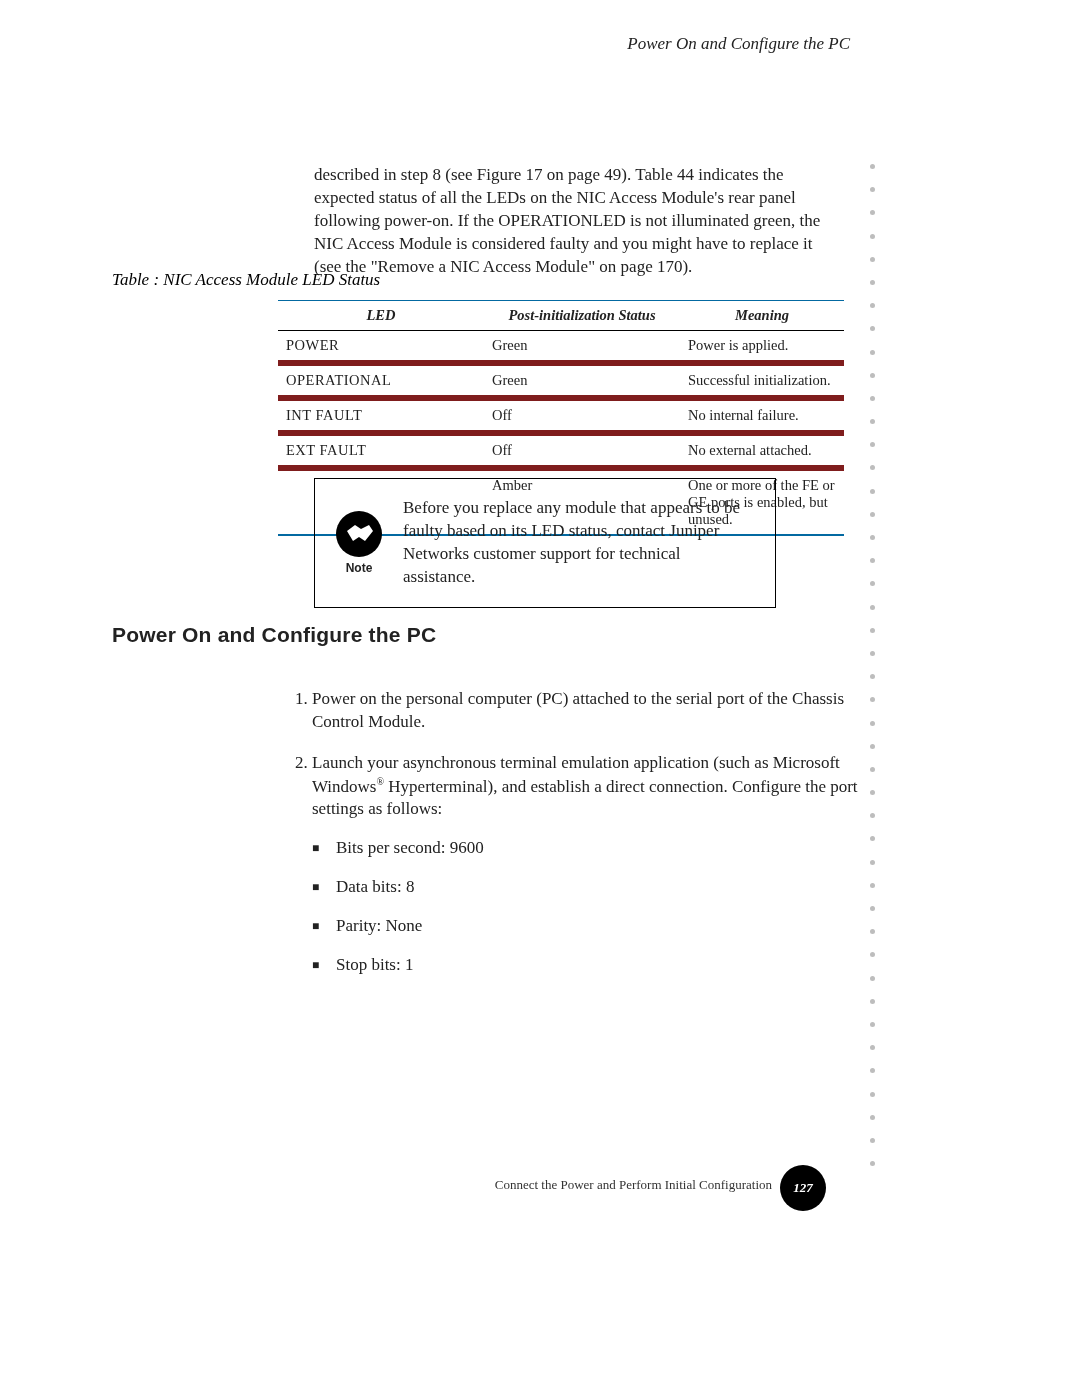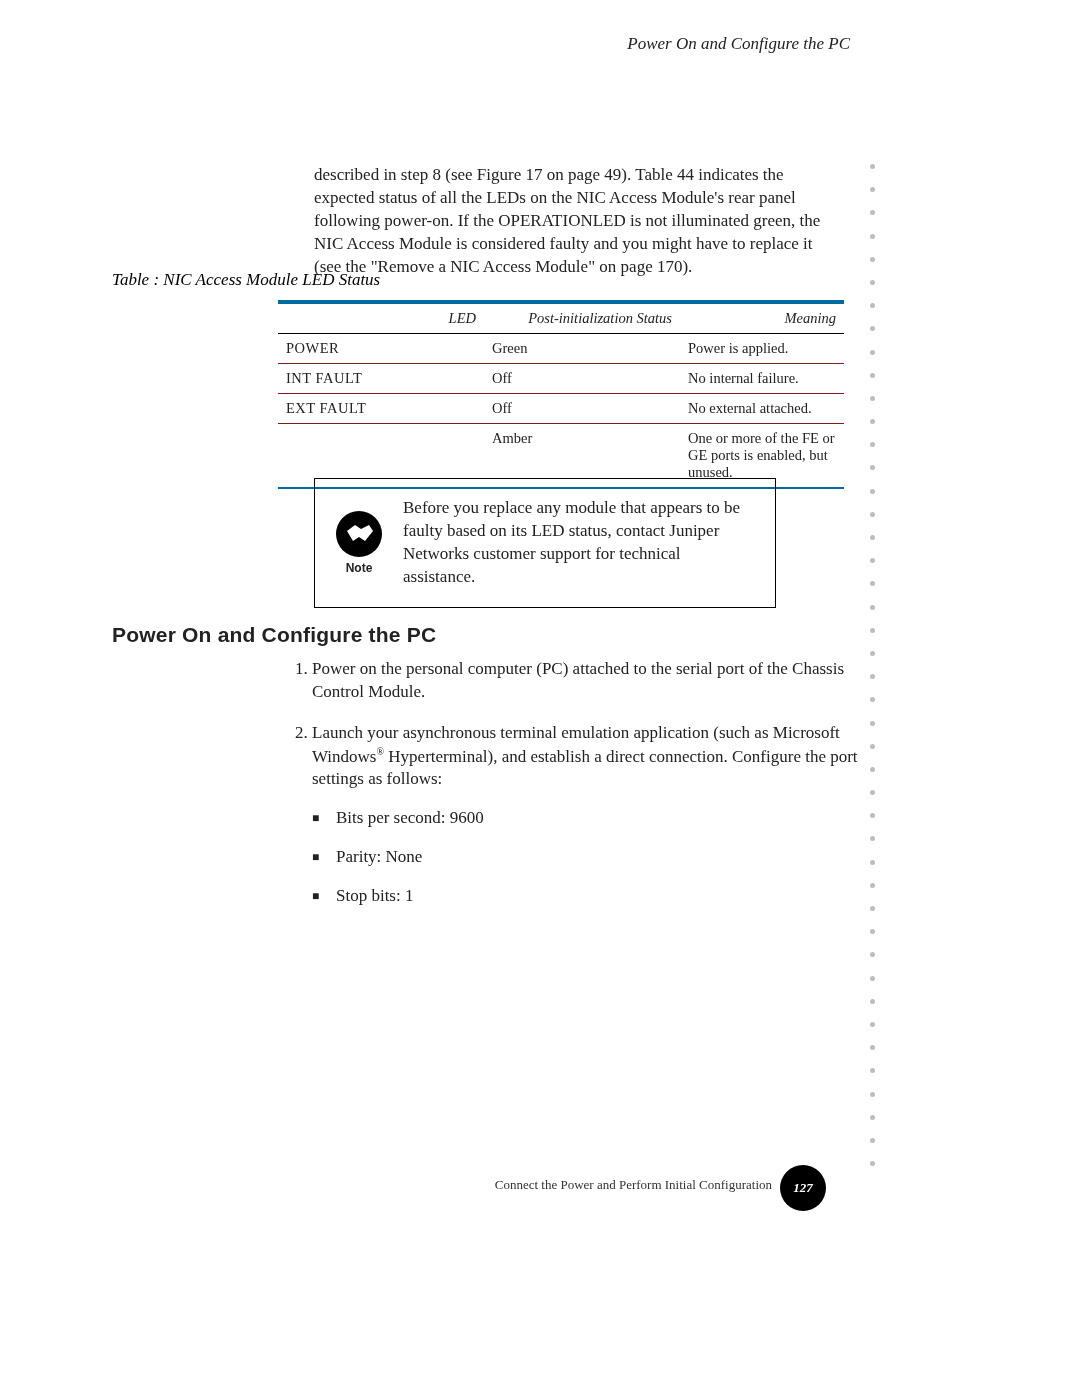--- a/index.html
+++ b/index.html
@@ -43,29 +43,29 @@
   .led-table {
     position: absolute;
     top: 300px;
     left: 278px;
     width: 566px;
     border-collapse: collapse;
     font-size: 14.5px;
   }
   .led-table th {
     font-style: italic;
-    font-weight: normal;
-    text-align: right;
+    font-weight: bold;
+    text-align: center;
     padding: 6px 8px 6px 8px;
-    border-top: 4px solid #0369a1;
+    border-top: 1px solid #0369a1;
     border-bottom: 1px solid #000;
   }
   .led-table td {
     padding: 6px 8px;
-    border-bottom: 1px solid #7f1d1d;
+    border-bottom: 6px solid #7f1d1d;
     vertical-align: top;
   }
   .led-table tbody tr:last-child td {
     border-bottom: 2px solid #0369a1;
   }
   .led-name { letter-spacing: 0.5px; }
   .note-box {
     position: absolute;
     top: 478px;
     left: 314px;
@@ -103,21 +103,21 @@
     position: absolute;
     top: 623px;
     left: 112px;
     font-family: Arial, Helvetica, sans-serif;
     font-weight: 900;
     font-size: 21px;
     letter-spacing: 0.2px;
   }
   .ol {
     position: absolute;
-    top: 658px;
+    top: 688px;
     left: 278px;
     width: 568px;
     font-size: 17px;
     line-height: 1.35;
     padding-left: 34px;
     margin: 0;
   }
   .ol > li { margin-bottom: 18px; }
   .ul {
     list-style: none;
@@ -198,20 +198,25 @@
         <th>Meaning</th>
       </tr>
     </thead>
     <tbody>
       <tr>
         <td class="led-name">POWER</td>
         <td>Green</td>
         <td>Power is applied.</td>
       </tr>
       <tr>
+        <td class="led-name">OPERATIONAL</td>
+        <td>Green</td>
+        <td>Successful initialization.</td>
+      </tr>
+      <tr>
         <td class="led-name">INT FAULT</td>
         <td>Off</td>
         <td>No internal failure.</td>
       </tr>
       <tr>
         <td class="led-name">EXT FAULT</td>
         <td>Off</td>
         <td>No external attached.</td>
       </tr>
       <tr>
@@ -235,20 +240,21 @@
   </div>
 
   <div class="section-heading">Power On and Configure the PC</div>
 
   <ol class="ol">
     <li>Power on the personal computer (PC) attached to the serial port of the Chassis Control Module.</li>
     <li>
       <span>Launch your asynchronous terminal emulation application (such as Microsoft Windows</span><sup>®</sup><span> Hyperterminal), and establish a direct connection. Configure the port settings as follows:</span>
       <ul class="ul">
         <li>Bits per second: 9600</li>
+        <li>Data bits: 8</li>
         <li>Parity: None</li>
         <li>Stop bits: 1</li>
       </ul>
     </li>
   </ol>
 
   <div class="dot-column">
     <div class="dot"></div>
       <div class="dot"></div>
       <div class="dot"></div>

